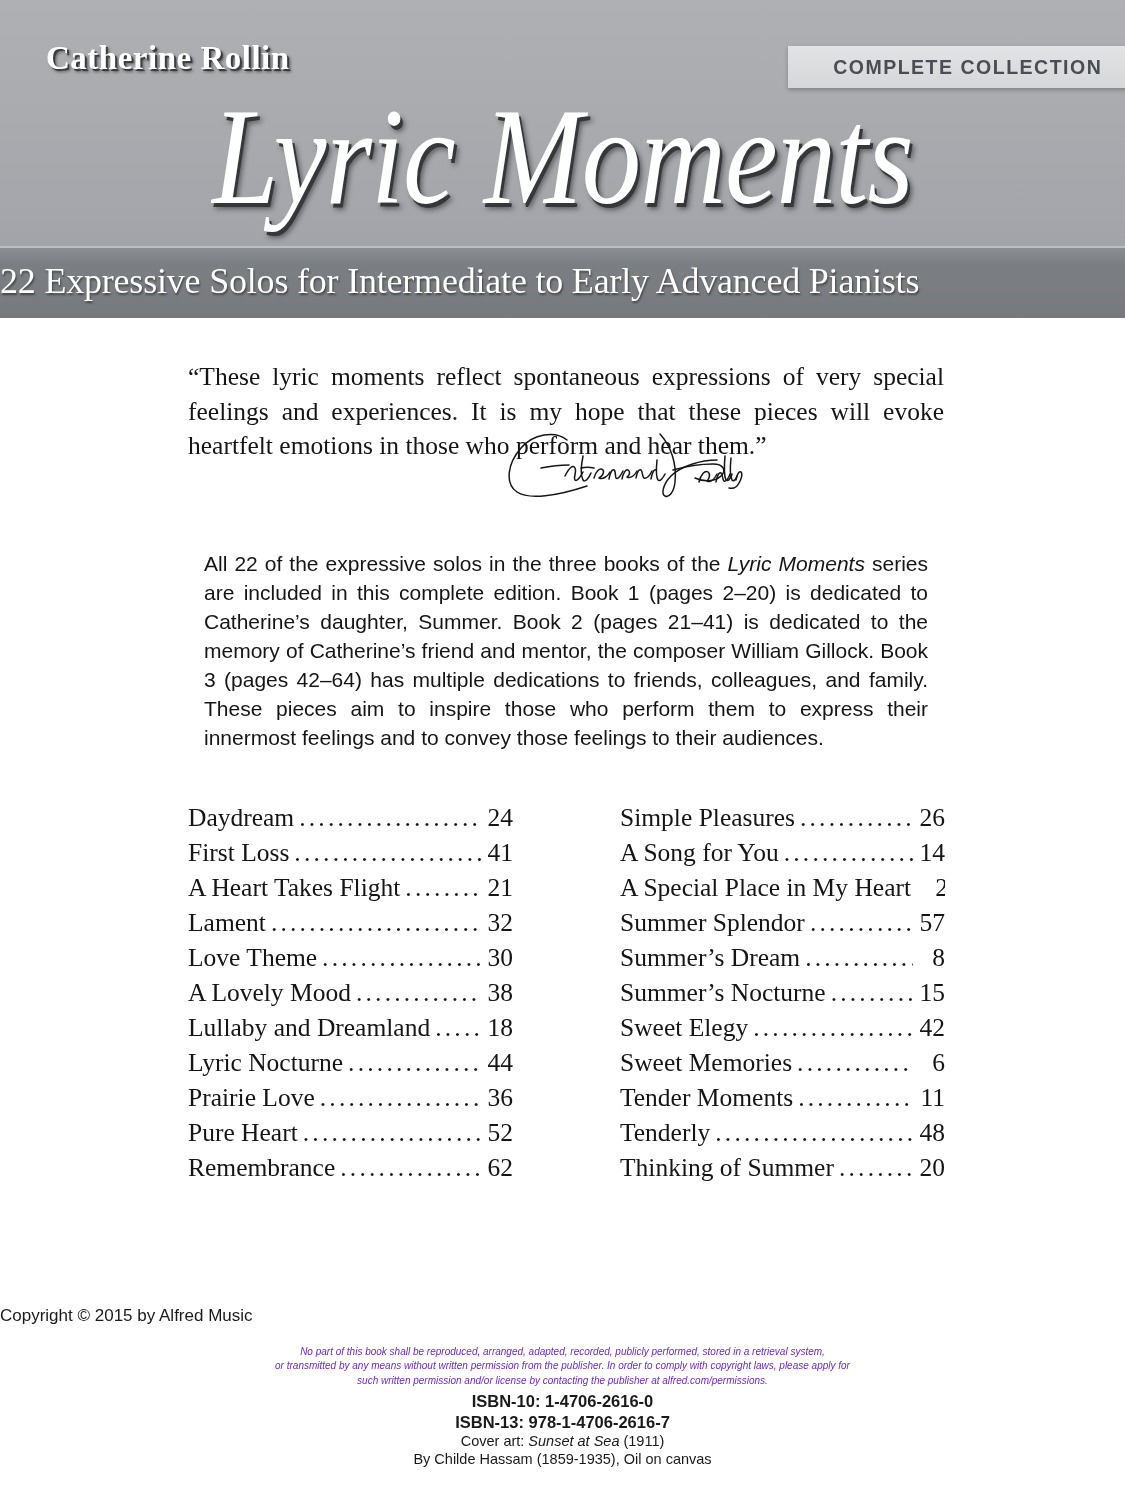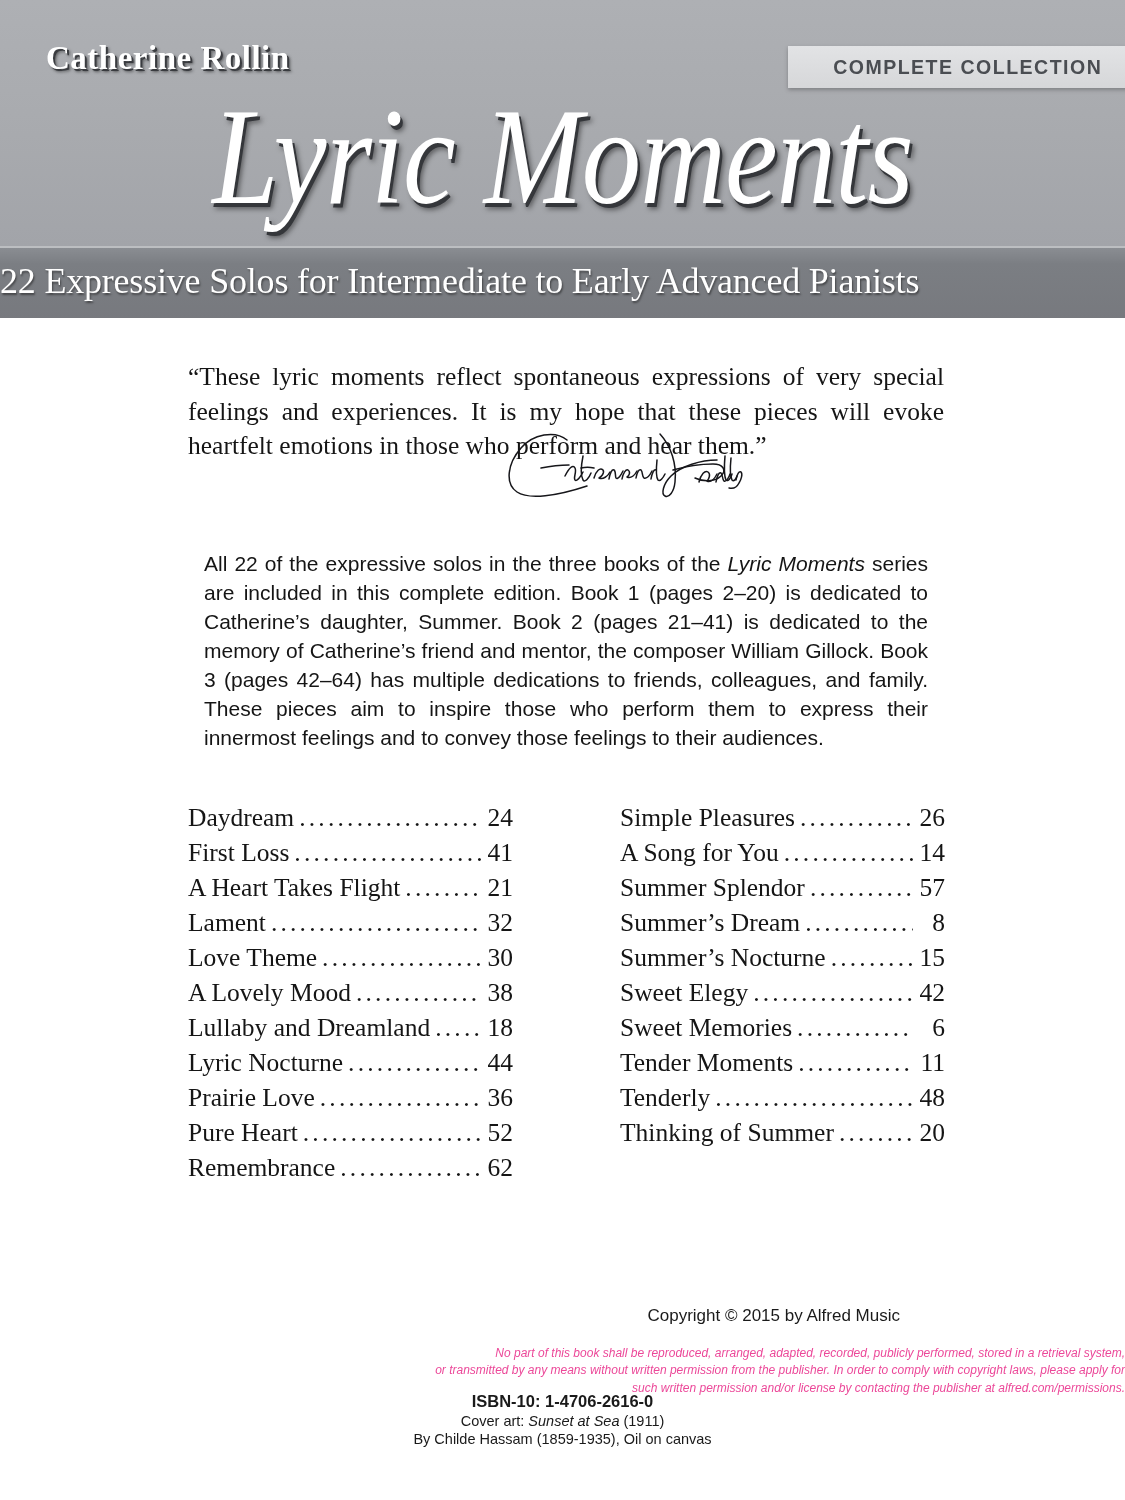--- a/index.html
+++ b/index.html
@@ -198,37 +198,37 @@
     text-align: right;
     min-width: 30px;
   }
 
   
   .copyright {
     position: absolute;
     left: 0;
     top: 1305px;
     width: 900px;
-    text-align: right;
+    text-align: left;
     font-family: "Liberation Sans", sans-serif;
     font-size: 17px;
     line-height: 1.35;
     color: #1a1a1a;
   }
   .legal {
     position: absolute;
     left: 0;
     top: 1345px;
     width: 1125px;
-    text-align: right;
+    text-align: center;
     font-family: "Liberation Sans", sans-serif;
     font-style: italic;
-    font-size: 12px;
+    font-size: 10px;
     line-height: 1.44;
-    color: #ec4899;
+    color: #6d28d9;
   }
   .isbn {
     position: absolute;
     left: 0;
     top: 1391px;
     width: 1125px;
     text-align: center;
     font-family: "Liberation Sans", sans-serif;
     font-size: 16.5px;
     line-height: 1.25;
@@ -357,20 +357,25 @@
           <span class="toc-title">Simple Pleasures</span>
           <span class="toc-dots">............................................................</span>
           <span class="toc-page">26</span>
         </div>
         <div class="toc-row">
           <span class="toc-title">A Song for You</span>
           <span class="toc-dots">............................................................</span>
           <span class="toc-page">14</span>
         </div>
         <div class="toc-row">
+          <span class="toc-title">A Special Place in My Heart</span>
+          <span class="toc-dots">............................................................</span>
+          <span class="toc-page">2</span>
+        </div>
+        <div class="toc-row">
           <span class="toc-title">Summer Splendor</span>
           <span class="toc-dots">............................................................</span>
           <span class="toc-page">57</span>
         </div>
         <div class="toc-row">
           <span class="toc-title">Summer’s Dream</span>
           <span class="toc-dots">............................................................</span>
           <span class="toc-page">8</span>
         </div>
         <div class="toc-row">
@@ -413,15 +418,16 @@
 </div>
 
 <div class="legal">
   <div>No part of this book shall be reproduced, arranged, adapted, recorded, publicly performed, stored in a retrieval system,</div>
   <div>or transmitted by any means without written permission from the publisher. In order to comply with copyright laws, please apply for</div>
   <div>such written permission and/or license by contacting the publisher at alfred.com/permissions.</div>
 </div>
 
 <div class="isbn">
   <div>ISBN-10: 1-4706-2616-0</div>
+  <div>ISBN-13: 978-1-4706-2616-7</div>
   <div class="small"><span>Cover art: </span><span class="ital">Sunset at Sea</span><span> (1911)</span></div>
   <div class="small">By Childe Hassam (1859-1935), Oil on canvas</div>
 </div>
 
 </body></html>

